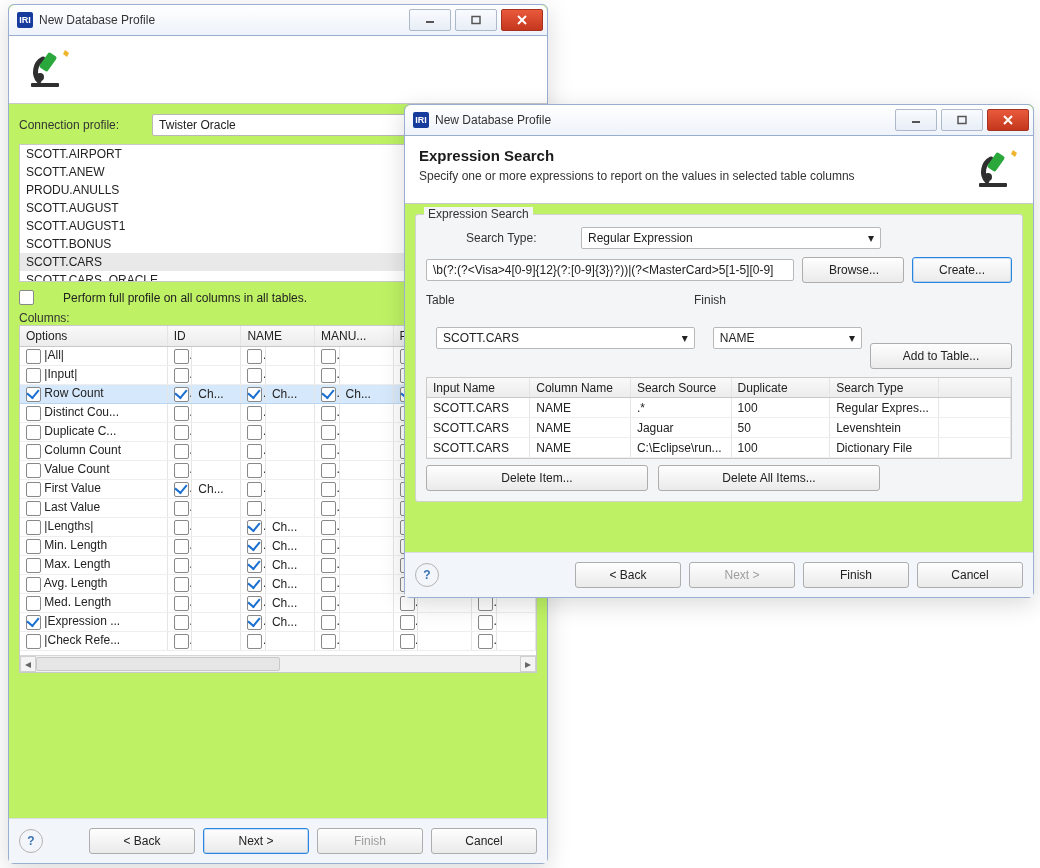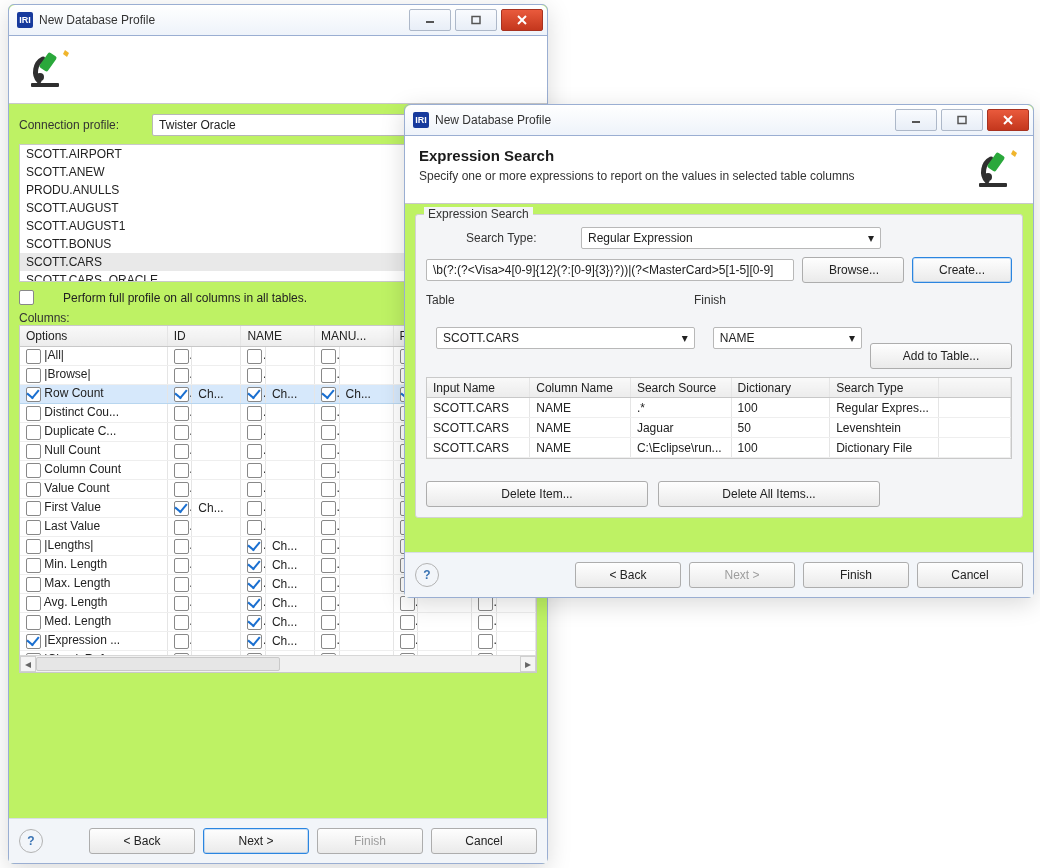--- a/index.html
+++ b/index.html
@@ -234,21 +234,21 @@
                 <td class="cbox"><span class="chk"></span></td>
                 <td></td>
                 <td class="cbox"><span class="chk"></span></td>
                 <td></td>
                 <td class="cbox"><span class="chk"></span></td>
                 <td></td>
                 <td class="cbox"><span class="chk"></span></td>
                 <td></td>
               </tr>
               <tr>
-                <td colspan="2"><span class="chk"></span> <span>|Browse|</span></td>
+                <td colspan="2"><span class="chk"></span> <span>|Input|</span></td>
                 <td class="cbox"><span class="chk"></span></td>
                 <td></td>
                 <td class="cbox"><span class="chk"></span></td>
                 <td></td>
                 <td class="cbox"><span class="chk"></span></td>
                 <td></td>
                 <td class="cbox"><span class="chk"></span></td>
                 <td></td>
                 <td class="cbox"><span class="chk"></span></td>
                 <td></td>
@@ -274,33 +274,20 @@
                 <td></td>
                 <td class="cbox"><span class="chk"></span></td>
                 <td></td>
                 <td class="cbox"><span class="chk"></span></td>
                 <td></td>
                 <td class="cbox"><span class="chk"></span></td>
                 <td></td>
               </tr>
               <tr>
                 <td colspan="2"><span class="chk"></span> <span>Duplicate C...</span></td>
-                <td class="cbox"><span class="chk"></span></td>
-                <td></td>
-                <td class="cbox"><span class="chk"></span></td>
-                <td></td>
-                <td class="cbox"><span class="chk"></span></td>
-                <td></td>
-                <td class="cbox"><span class="chk"></span></td>
-                <td></td>
-                <td class="cbox"><span class="chk"></span></td>
-                <td></td>
-              </tr>
-              <tr>
-                <td colspan="2"><span class="chk"></span> <span>Null Count</span></td>
                 <td class="cbox"><span class="chk"></span></td>
                 <td></td>
                 <td class="cbox"><span class="chk"></span></td>
                 <td></td>
                 <td class="cbox"><span class="chk"></span></td>
                 <td></td>
                 <td class="cbox"><span class="chk"></span></td>
                 <td></td>
                 <td class="cbox"><span class="chk"></span></td>
                 <td></td>
@@ -556,21 +543,21 @@
               <col style="width:98px">
               <col style="width:96px">
               <col style="width:106px">
               <col style="width:70px">
           </colgroup>
           <thead>
               <tr id="right-grid-head">
                 <th>Input Name</th>
                 <th>Column Name</th>
                 <th>Search Source</th>
-                <th>Dictionary</th>
+                <th>Duplicate</th>
                 <th>Search Type</th>
                 <th></th>
               </tr>
             </thead>
           <tbody id="right-grid-body">
               <tr>
                 <td>SCOTT.CARS</td>
                 <td>NAME</td>
                 <td>.*</td>
                 <td>100</td>
@@ -590,21 +577,21 @@
                 <td>NAME</td>
                 <td>C:\Eclipse\run...</td>
                 <td>100</td>
                 <td>Dictionary File</td>
                 <td></td>
               </tr>
             </tbody>
         </table>
       </div>
 
-      <div class="row" style="gap:10px;margin-top:22px;">
+      <div class="row" style="gap:10px;margin-top:6px;">
         <div class="btn" style="min-width:200px;">Delete Item...</div>
         <div class="btn" style="min-width:200px;">Delete All Items...</div>
       </div>
     </div>
 
     <div style="flex:1 1 auto"></div>
   </div>
 
   <div class="footer">
     <div class="help">?</div>

